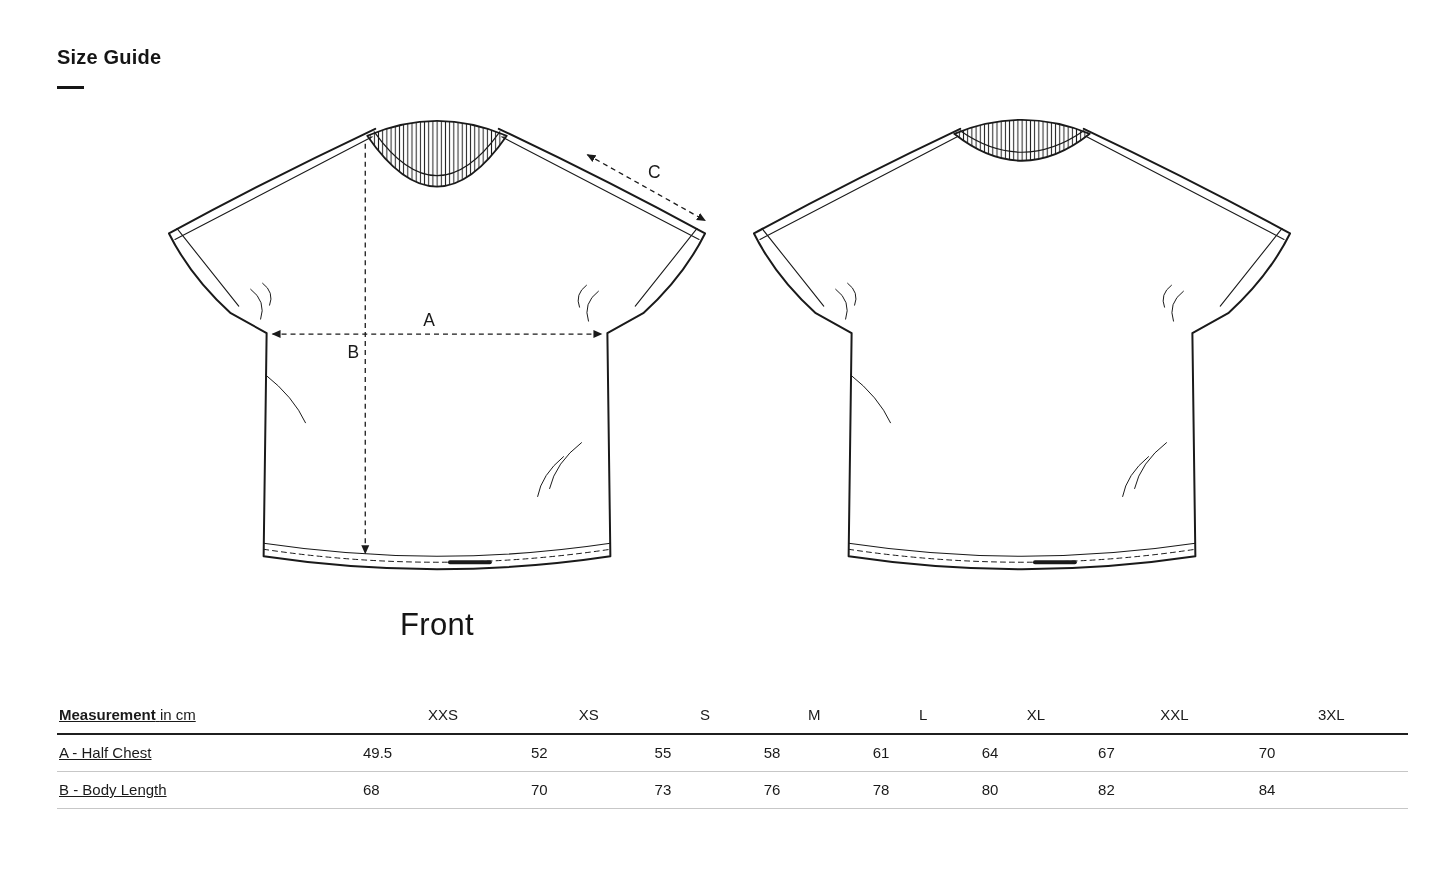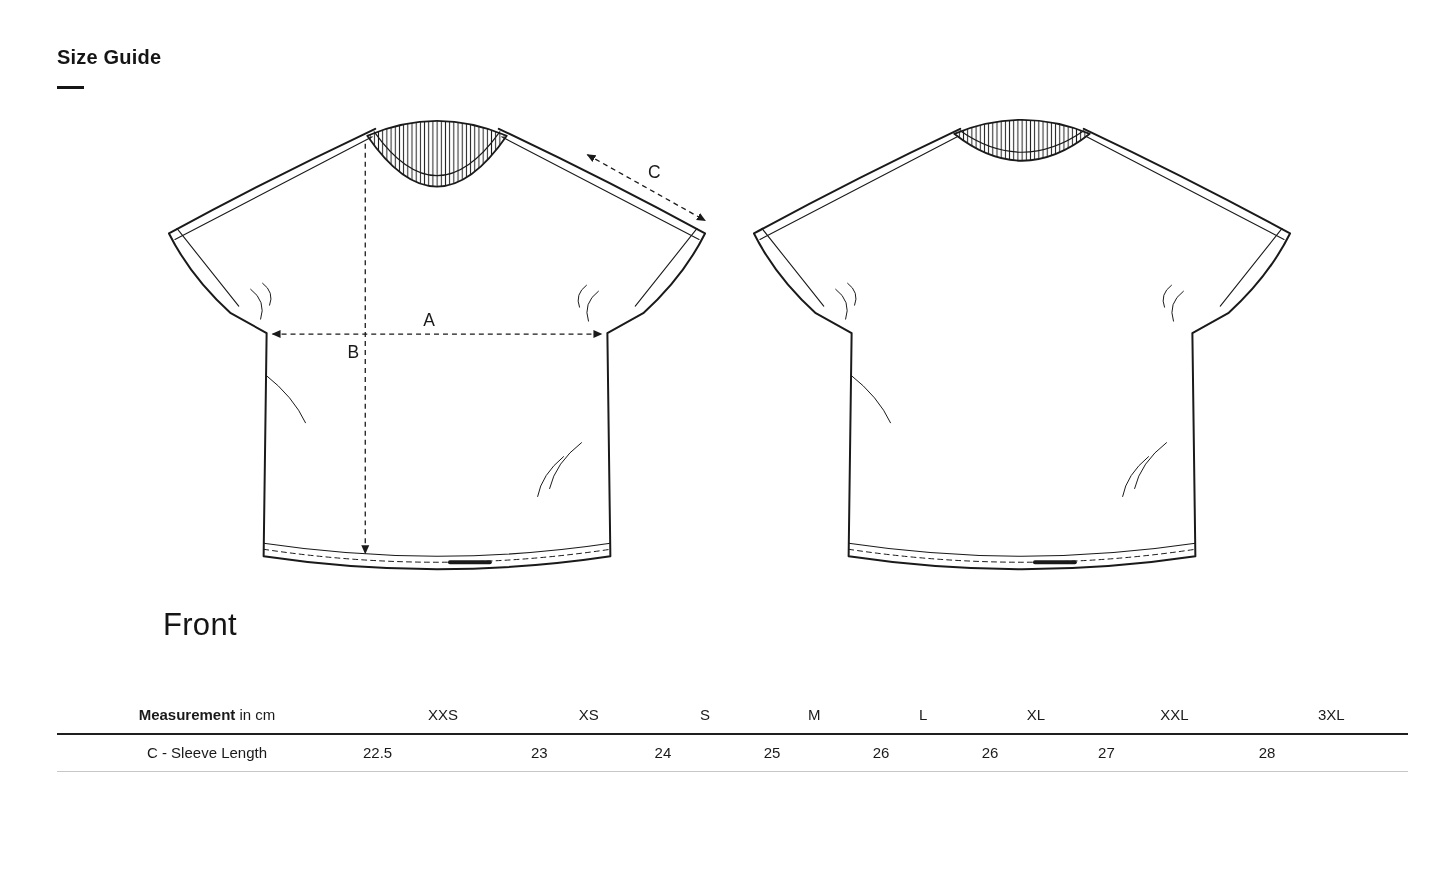--- a/index.html
+++ b/index.html
@@ -11,35 +11,35 @@
   }
   .page { padding:46px 37px 0 57px;border-radius:11px; }
 
   h1.title { font-size:20px; font-weight:700; letter-spacing:.2px; color:#151515; }
   .title-rule { width:27px; height:3px; background:#151515; margin-top:17px; }
 
   .shirts { display:flex; justify-content:space-between; margin:24px 112px 0 106px; }
   .shirt-fig { width:548px; }
   .shirt-svg { display:block; width:548px; height:482px; }
   .shirt-caption {
-    text-align:left; font-size:31px; font-weight:400; letter-spacing:.3px;
+    text-align:center; font-size:31px; font-weight:400; letter-spacing:.3px;
     color:#151515; margin-top:12px;
   }
 
   table.size-table {
     width:100%; border-collapse:collapse; margin-top:54px;
     font-size:15px; color:#1a1a1a;
   }
   .size-table th, .size-table td {
     font-weight:400; padding:9px 4px 10px 4px;
     white-space:nowrap;
   }
   .size-table thead tr { border-bottom:2px solid #1f1f1f; }
   .size-table tbody tr { border-bottom:1px solid #c7c7c7; }
-  .size-table .label-col { text-align:center; width:302px; padding-left:2px; }
+  .size-table .label-col { text-align:left; width:302px; padding-left:2px;text-decoration:underline; }
   .b { font-weight:700; }
 
   svg text { font-family:"Liberation Sans", sans-serif; }
 </style>
 </head>
 <body>
 
 <div class="page">
 
   <h1 class="title">Size Guide</h1>
@@ -137,26 +137,37 @@
         <th>S</th>
         <th>M</th>
         <th>L</th>
         <th>XL</th>
         <th>XXL</th>
         <th>3XL</th>
       </tr>
     </thead>
     <tbody>
       <tr>
-        <td class="label-col">C - Sleeve Length</td>
-        <td>22.5</td>
-        <td>23</td>
-        <td>24</td>
-        <td>25</td>
-        <td>26</td>
-        <td>26</td>
-        <td>27</td>
-        <td>28</td>
+        <td class="label-col">A - Half Chest</td>
+        <td>49.5</td>
+        <td>52</td>
+        <td>55</td>
+        <td>58</td>
+        <td>61</td>
+        <td>64</td>
+        <td>67</td>
+        <td>70</td>
+      </tr>
+      <tr>
+        <td class="label-col">B - Body Length</td>
+        <td>68</td>
+        <td>70</td>
+        <td>73</td>
+        <td>76</td>
+        <td>78</td>
+        <td>80</td>
+        <td>82</td>
+        <td>84</td>
       </tr>
     </tbody>
   </table>
 
 </div>
 
 </body></html>

